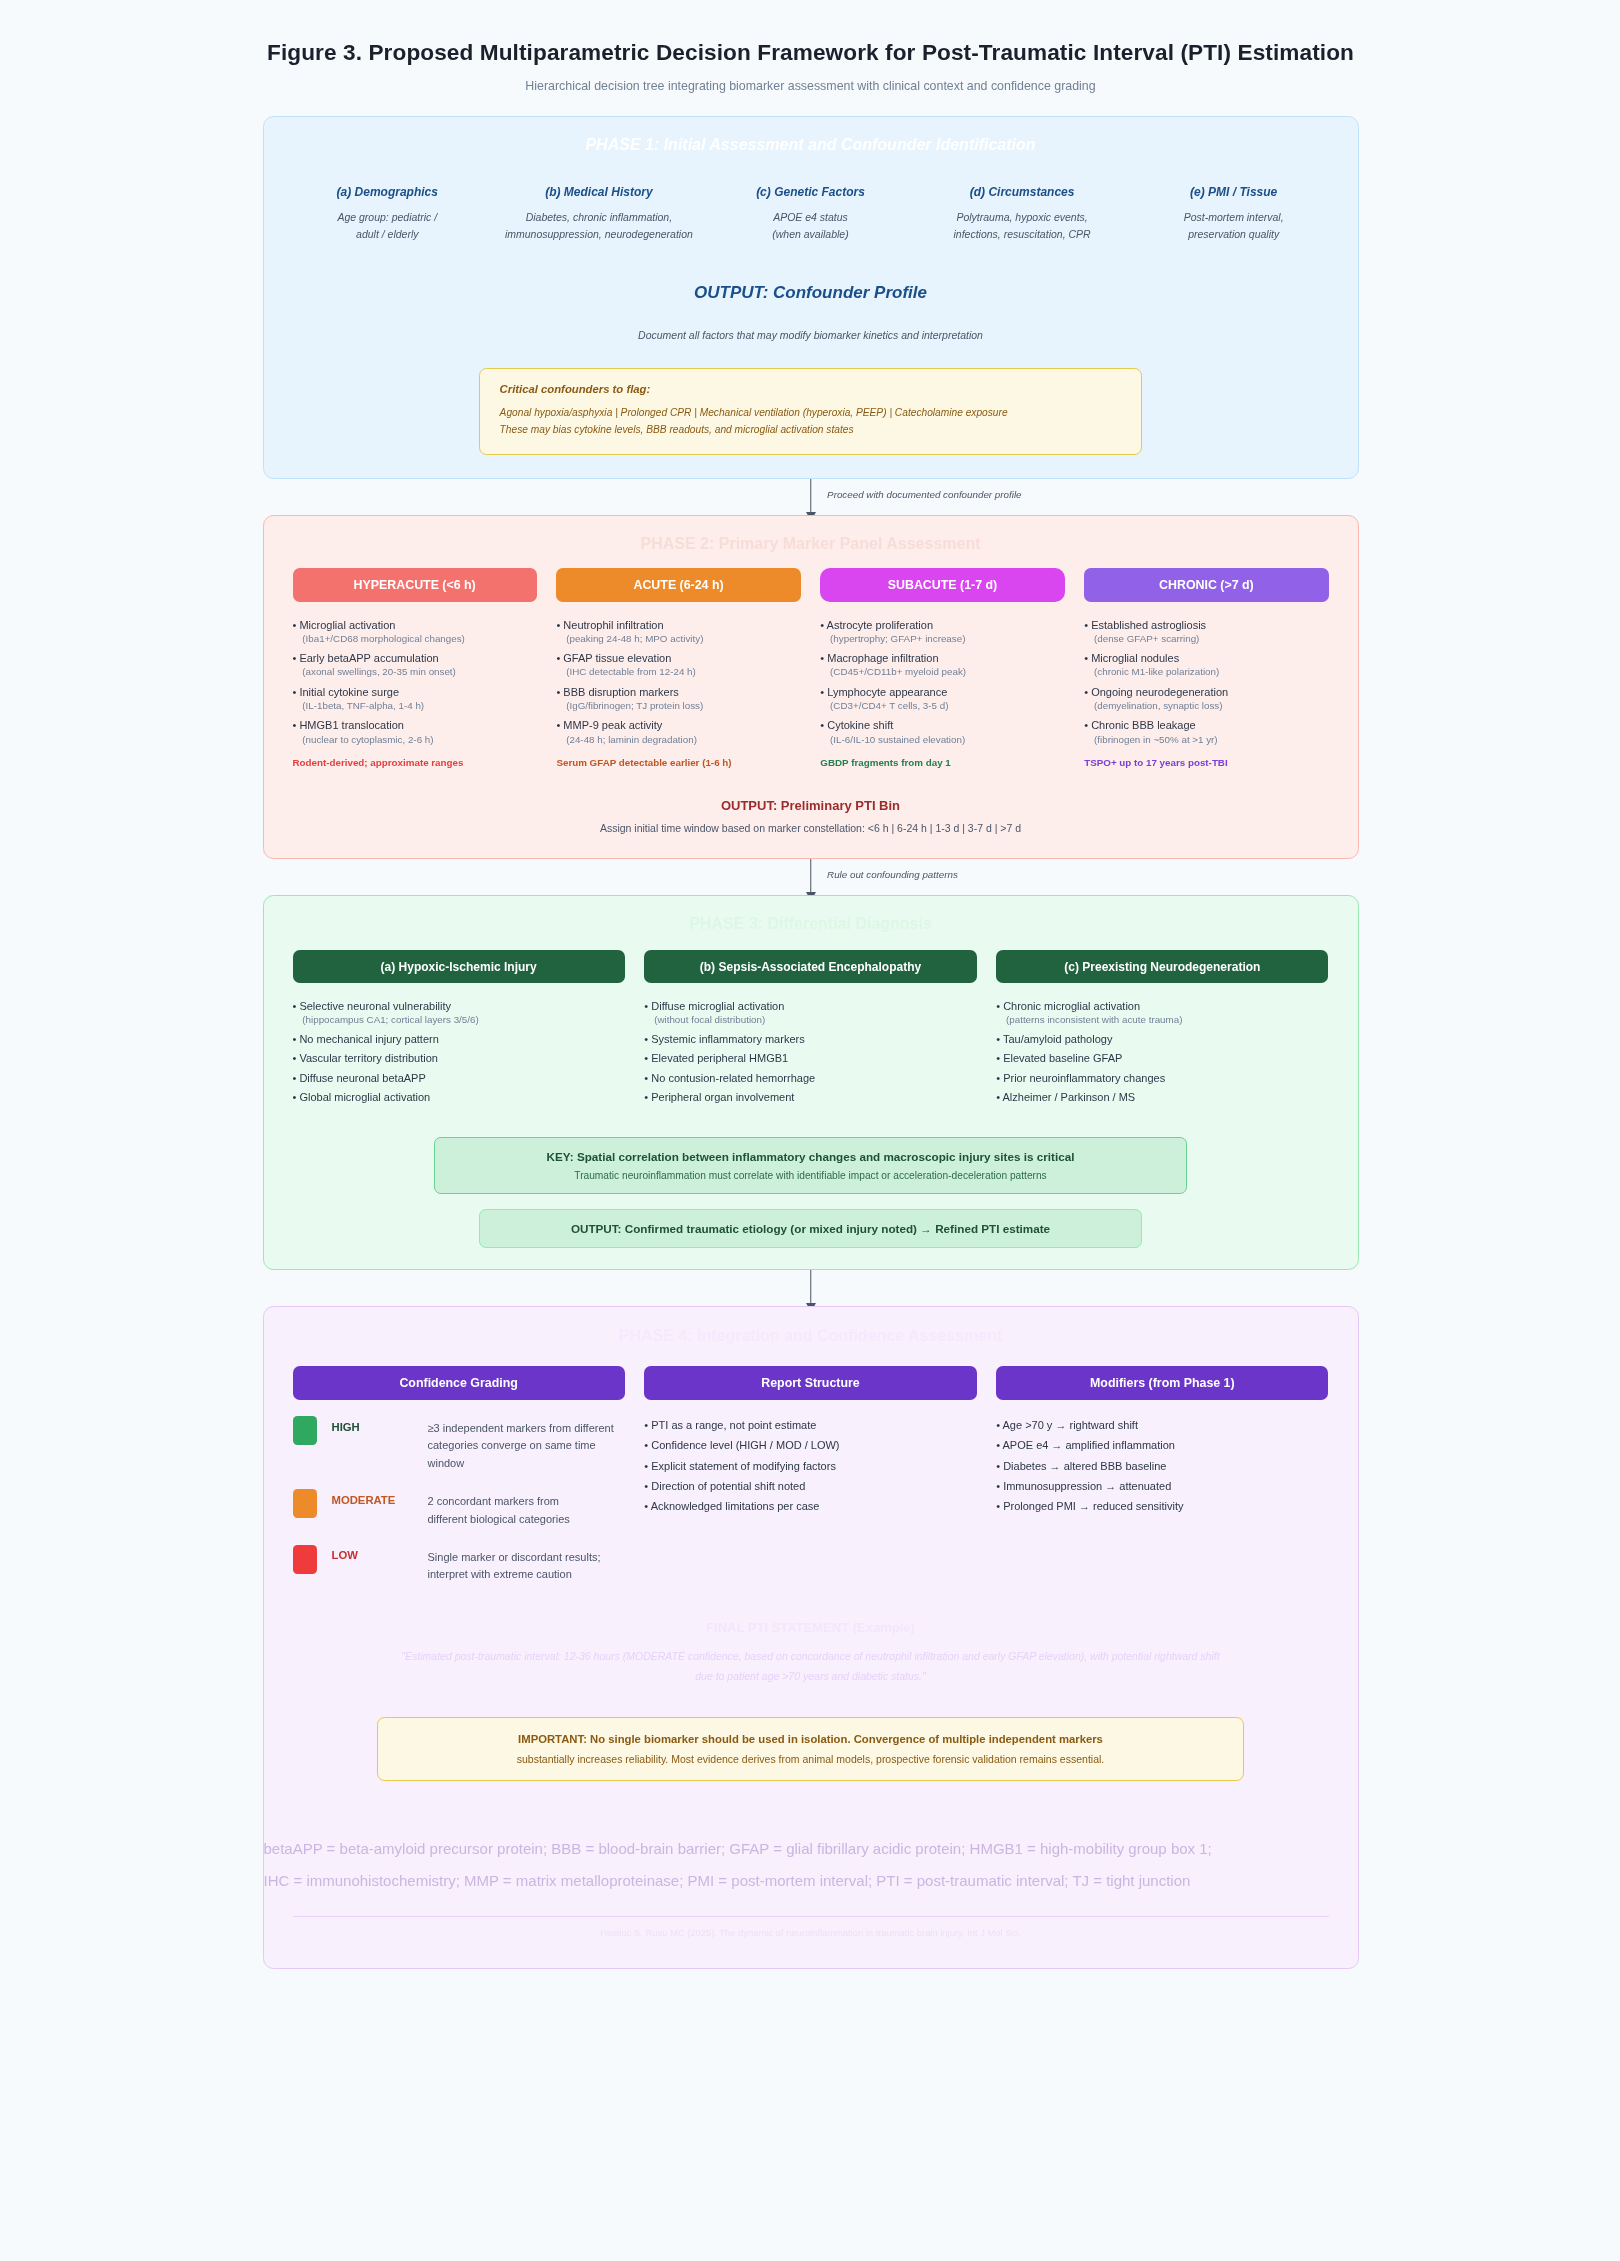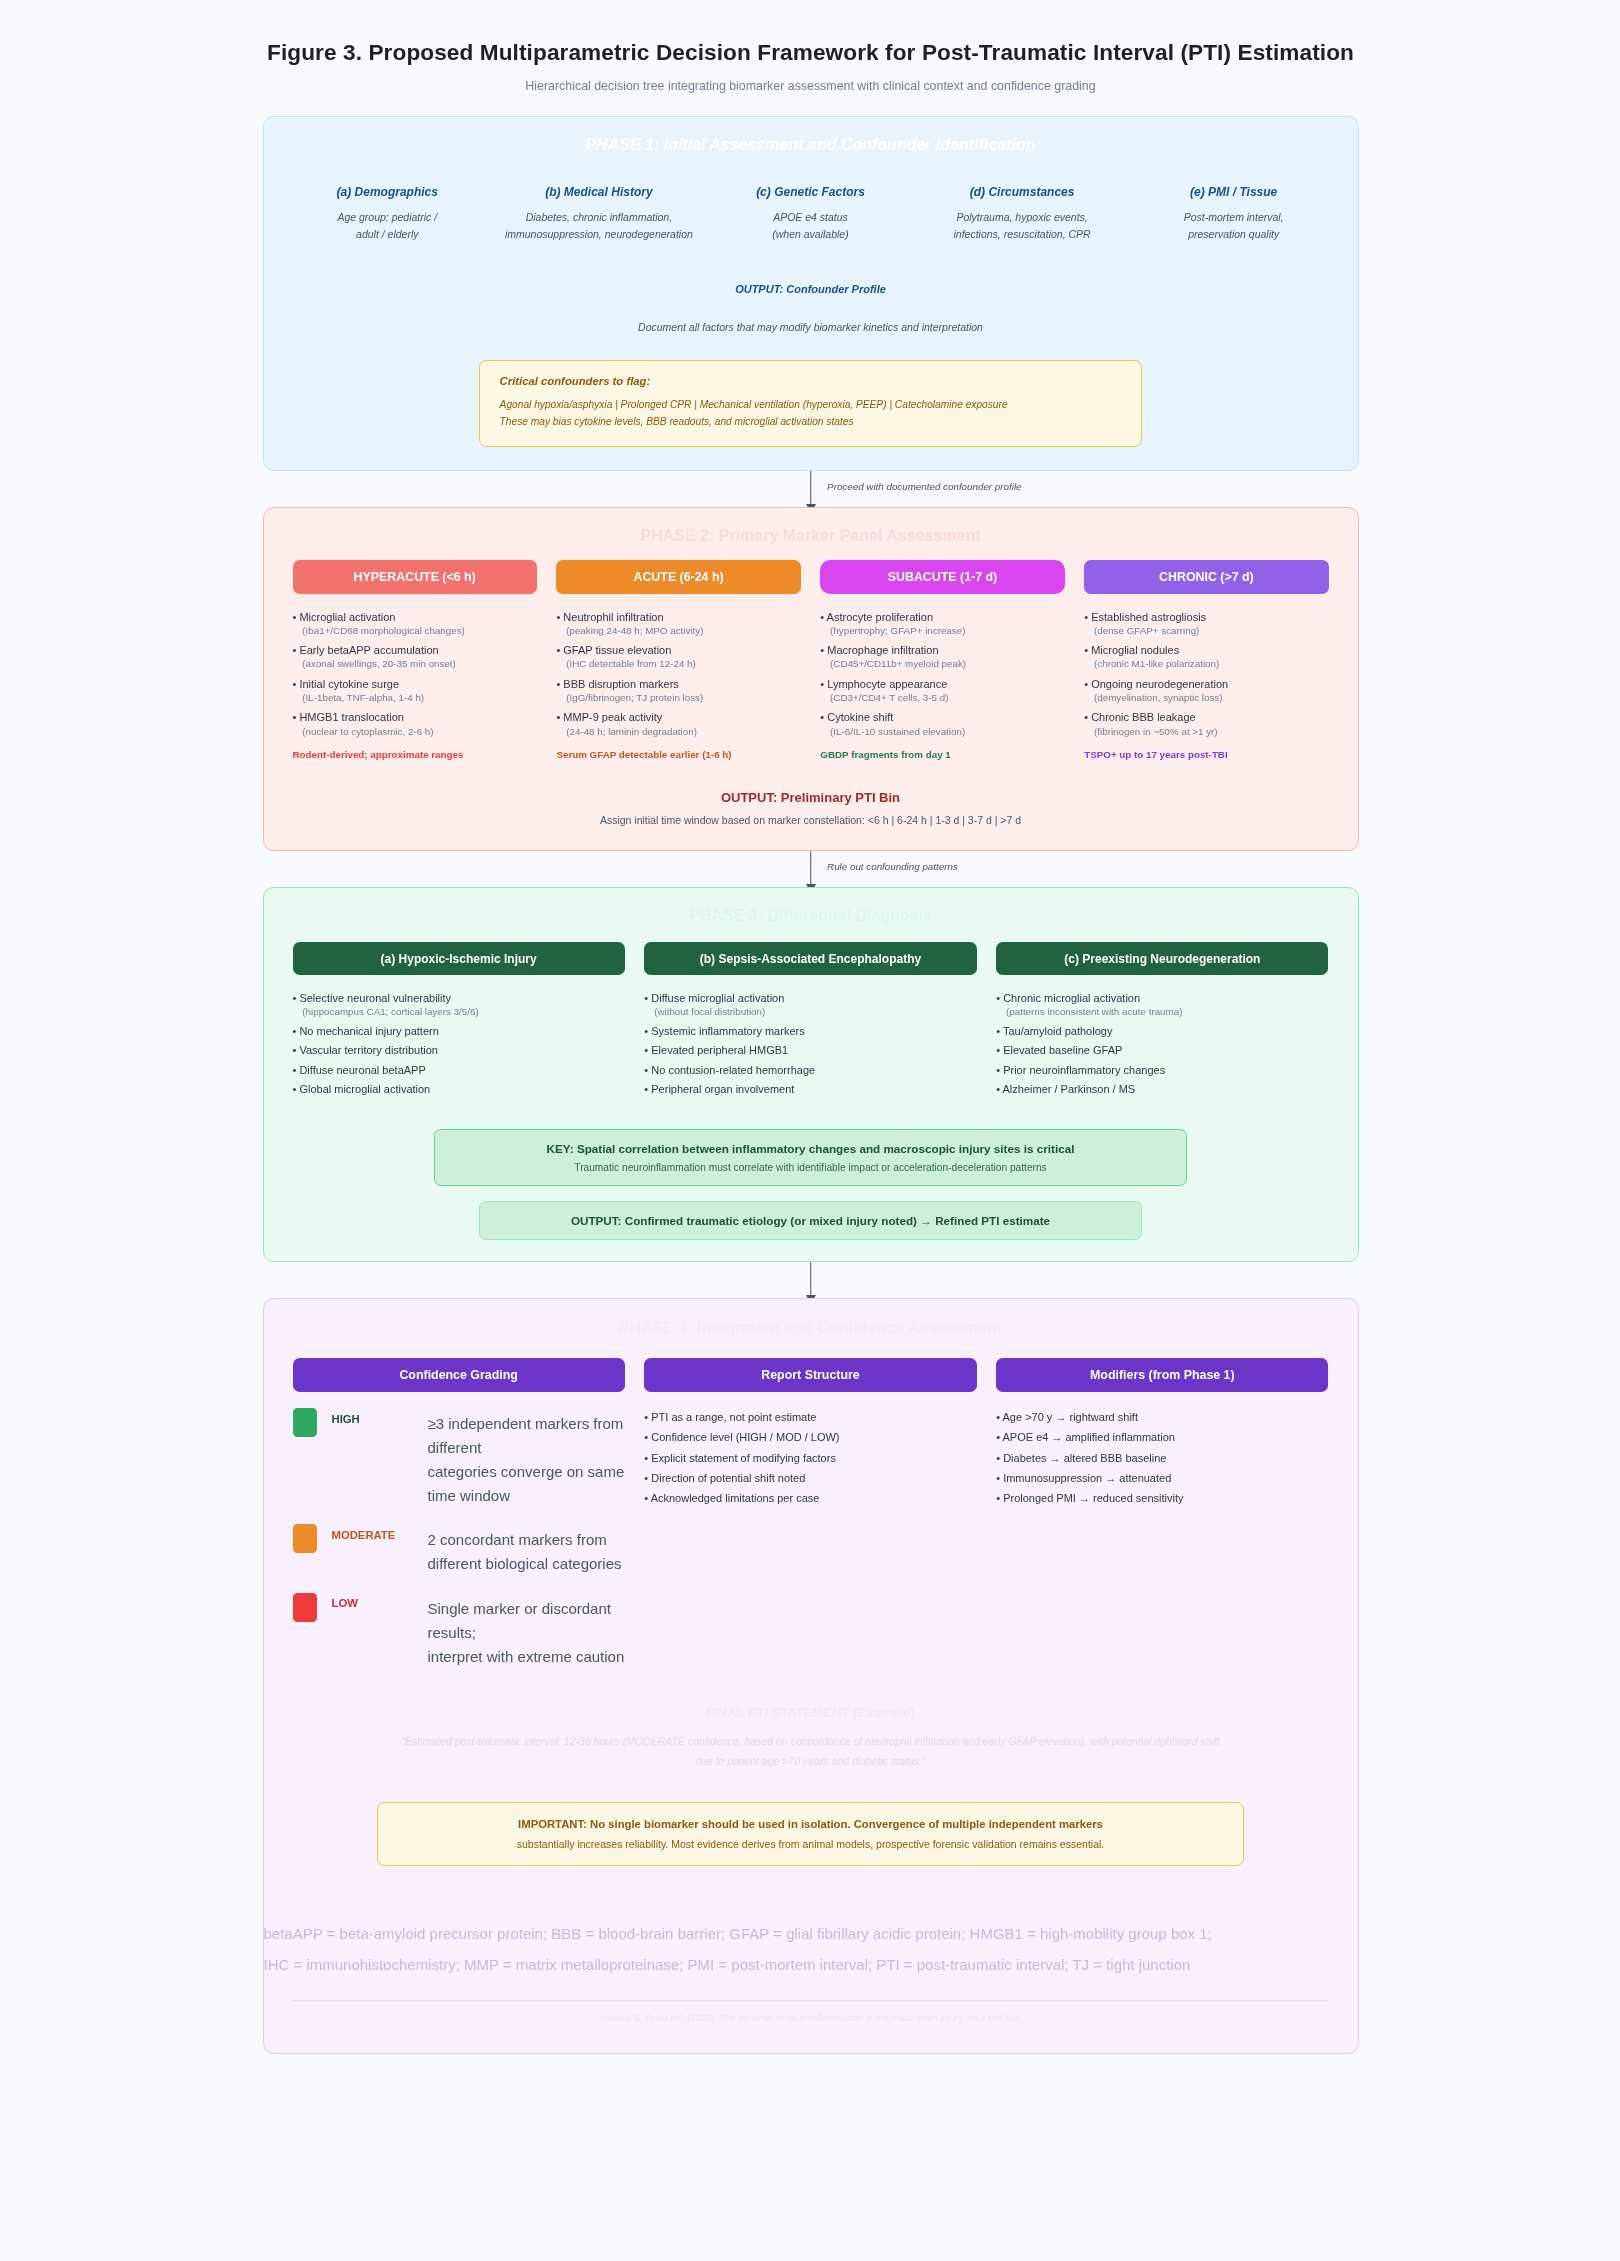--- a/index.html
+++ b/index.html
@@ -72,21 +72,21 @@
     font-size:10.5px;
     color:#4a5568;
     line-height:1.55;
     margin:0;
   }
   .p1-output{
     text-align:center;
     margin-top:41px;
   }
   .p1-output .o-head{
-    font-size:11px;font-weight:bold;color:#1a4f8a;
+    font-size:17px;font-weight:bold;color:#1a4f8a;
   }
   .p1-output .o-sub{
     font-size:10.5px;color:#4a5568;margin-top:26px;
   }
   .warn-box{
     box-sizing:border-box;
     margin:27px auto 0 auto;
     width:663px;
     background:#fdf8e3;
     border:1.1px solid #e6c84b;
@@ -172,21 +172,21 @@
     background:#6b35c9;border-radius:6.8px;text-align:center;color:#fff;
     font-weight:bold;font-size:12.4px;padding:9.8px 0;
   }
   .conf-row{display:flex;align-items:flex-start;margin-top:16.6px;}
   .conf-sw{
     width:24px;height:29px;border-radius:4.5px;flex:none;margin-right:15px;
   }
   .conf-lab{
     width:96px;flex:none;font-weight:bold;font-size:11.3px;padding-top:4.5px;
   }
-  .conf-desc{font-size:15px;color:#4a5568;line-height:1.6;padding-top:3.8px;}
+  .conf-desc{font-size:11px;color:#4a5568;line-height:1.6;padding-top:3.8px;}
   .final-wrap{text-align:center;margin-top:36px;}
   .final-head{font-size:13px;font-weight:bold;color:#f3e6fc;}
   .final-quote{
     font-size:10.5px;font-style:italic;color:#e6d2fa;
     line-height:1.9;margin-top:12px;
     width:821px;margin-left:auto;margin-right:auto;
   }
   .imp-box{
     box-sizing:border-box;width:867px;margin:30px auto 0 auto;
     background:#fdf8e3;border:1.1px solid #e6c84b;border-radius:7.5px;

